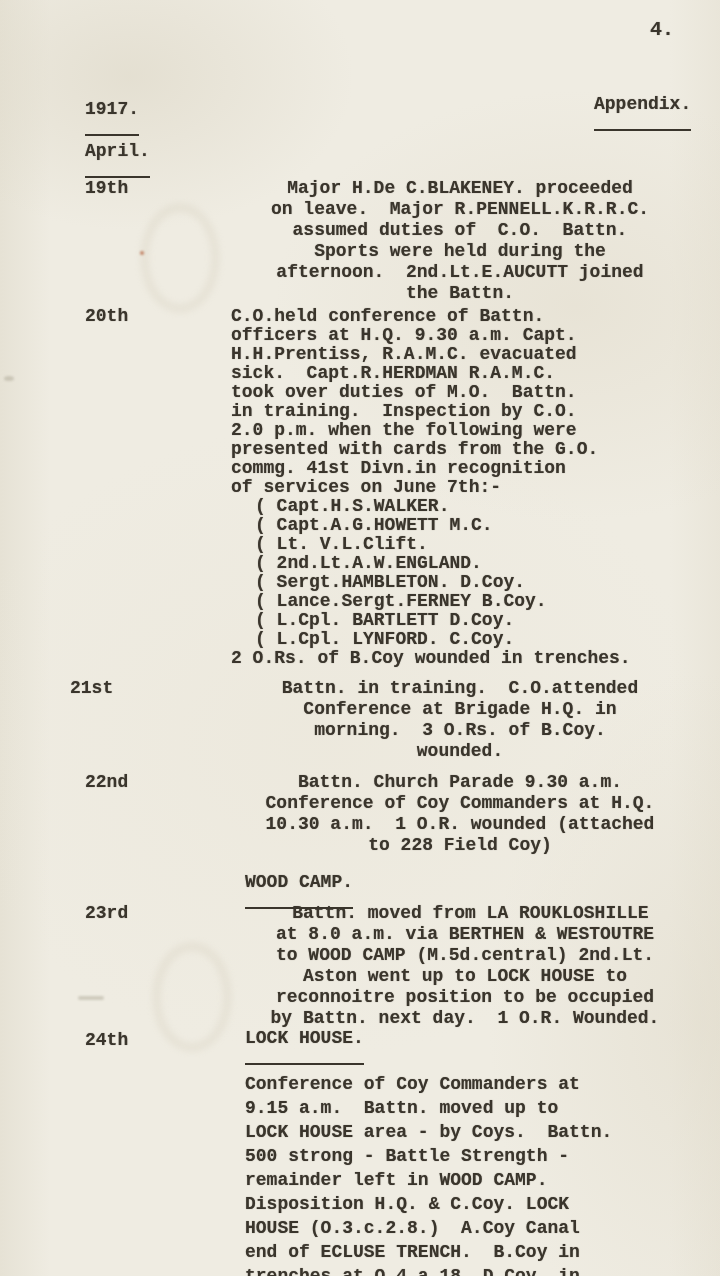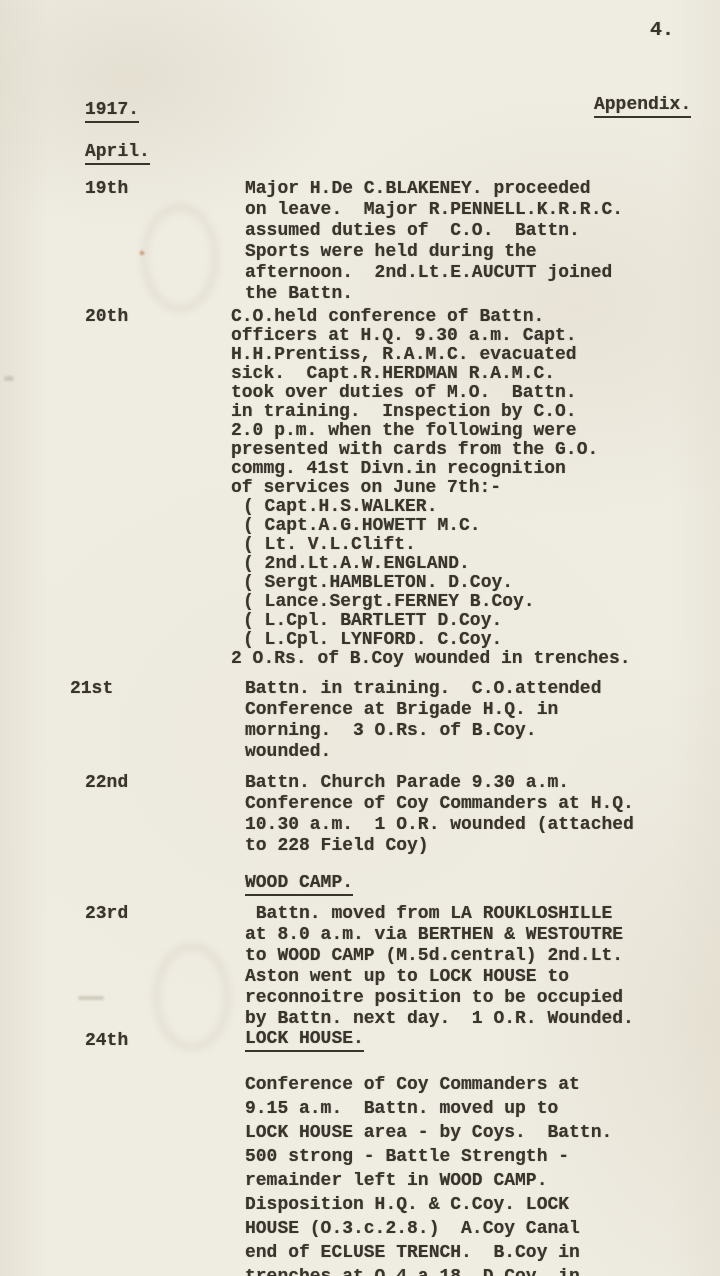--- a/index.html
+++ b/index.html
@@ -17,26 +17,26 @@
       radial-gradient(ellipse 300px 500px at 97% 80%, rgba(222,216,199,0.45), transparent 70%),
       linear-gradient(90deg, rgba(213,207,188,0.35) 0%, rgba(240,238,230,0) 7%, rgba(240,238,230,0) 93%, rgba(220,214,197,0.3) 100%);
     font-family:"Liberation Mono","DejaVu Sans Mono",monospace;
     font-weight:700;
     color:var(--ink);
     font-size:18px;
     text-shadow:0 0 1px rgba(58,53,44,0.55);
   }
   .abs{position:absolute;}
   .lines{white-space:pre-wrap;}
-  .lh21{line-height:21px;}
+  .lh21{line-height:21px;text-align:center;}
   .lh20{line-height:24px;}
   .lh19{line-height:19px;}
-  .ul{display:inline-block;border-bottom:2px solid currentColor;padding-bottom:2px;}
+  .ul{display:inline-block;border-bottom:2px solid currentColor;padding-bottom:15px;}
   .pagenum{font-size:20px;}
-  .citations{margin-left:12px;}
+  .citations{margin-left:24px;}
   .stain{
     position:absolute;border-radius:50%;
     border:9px solid rgba(199,191,170,0.38);
     filter:blur(3px);opacity:0.55;pointer-events:none;
   }
   .speck{position:absolute;border-radius:50%;filter:blur(1px);pointer-events:none;}
 </style>
 </head>
 <body>
 

